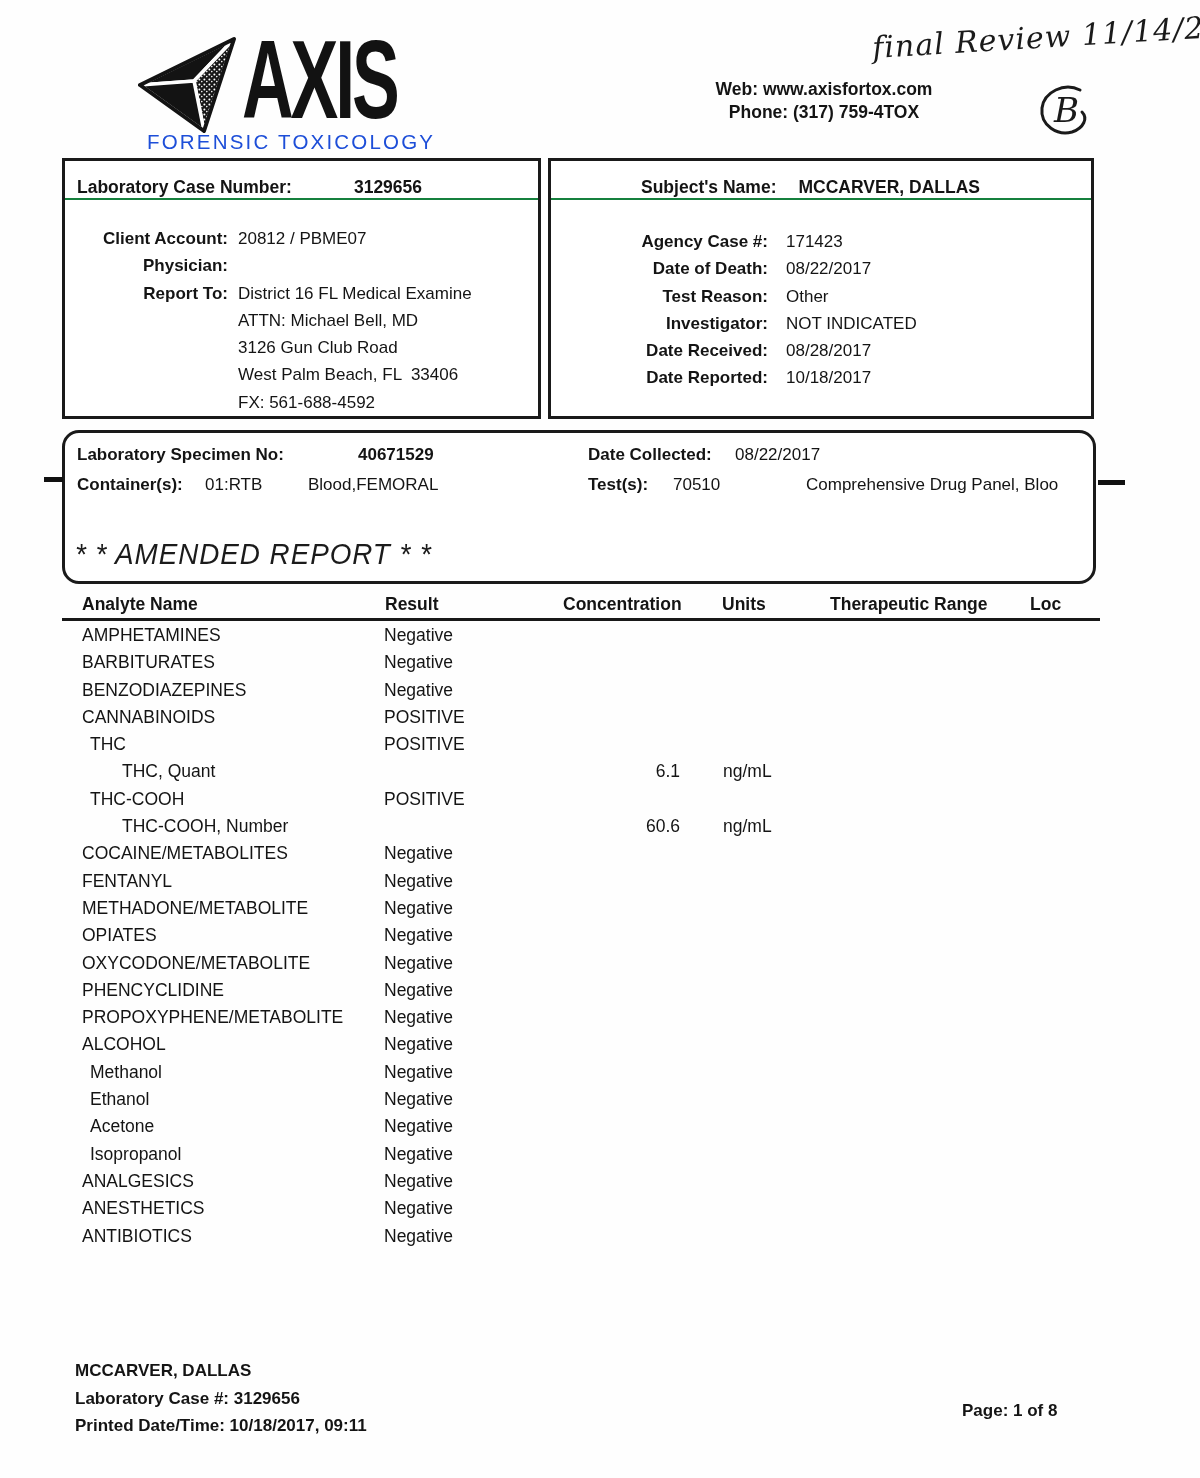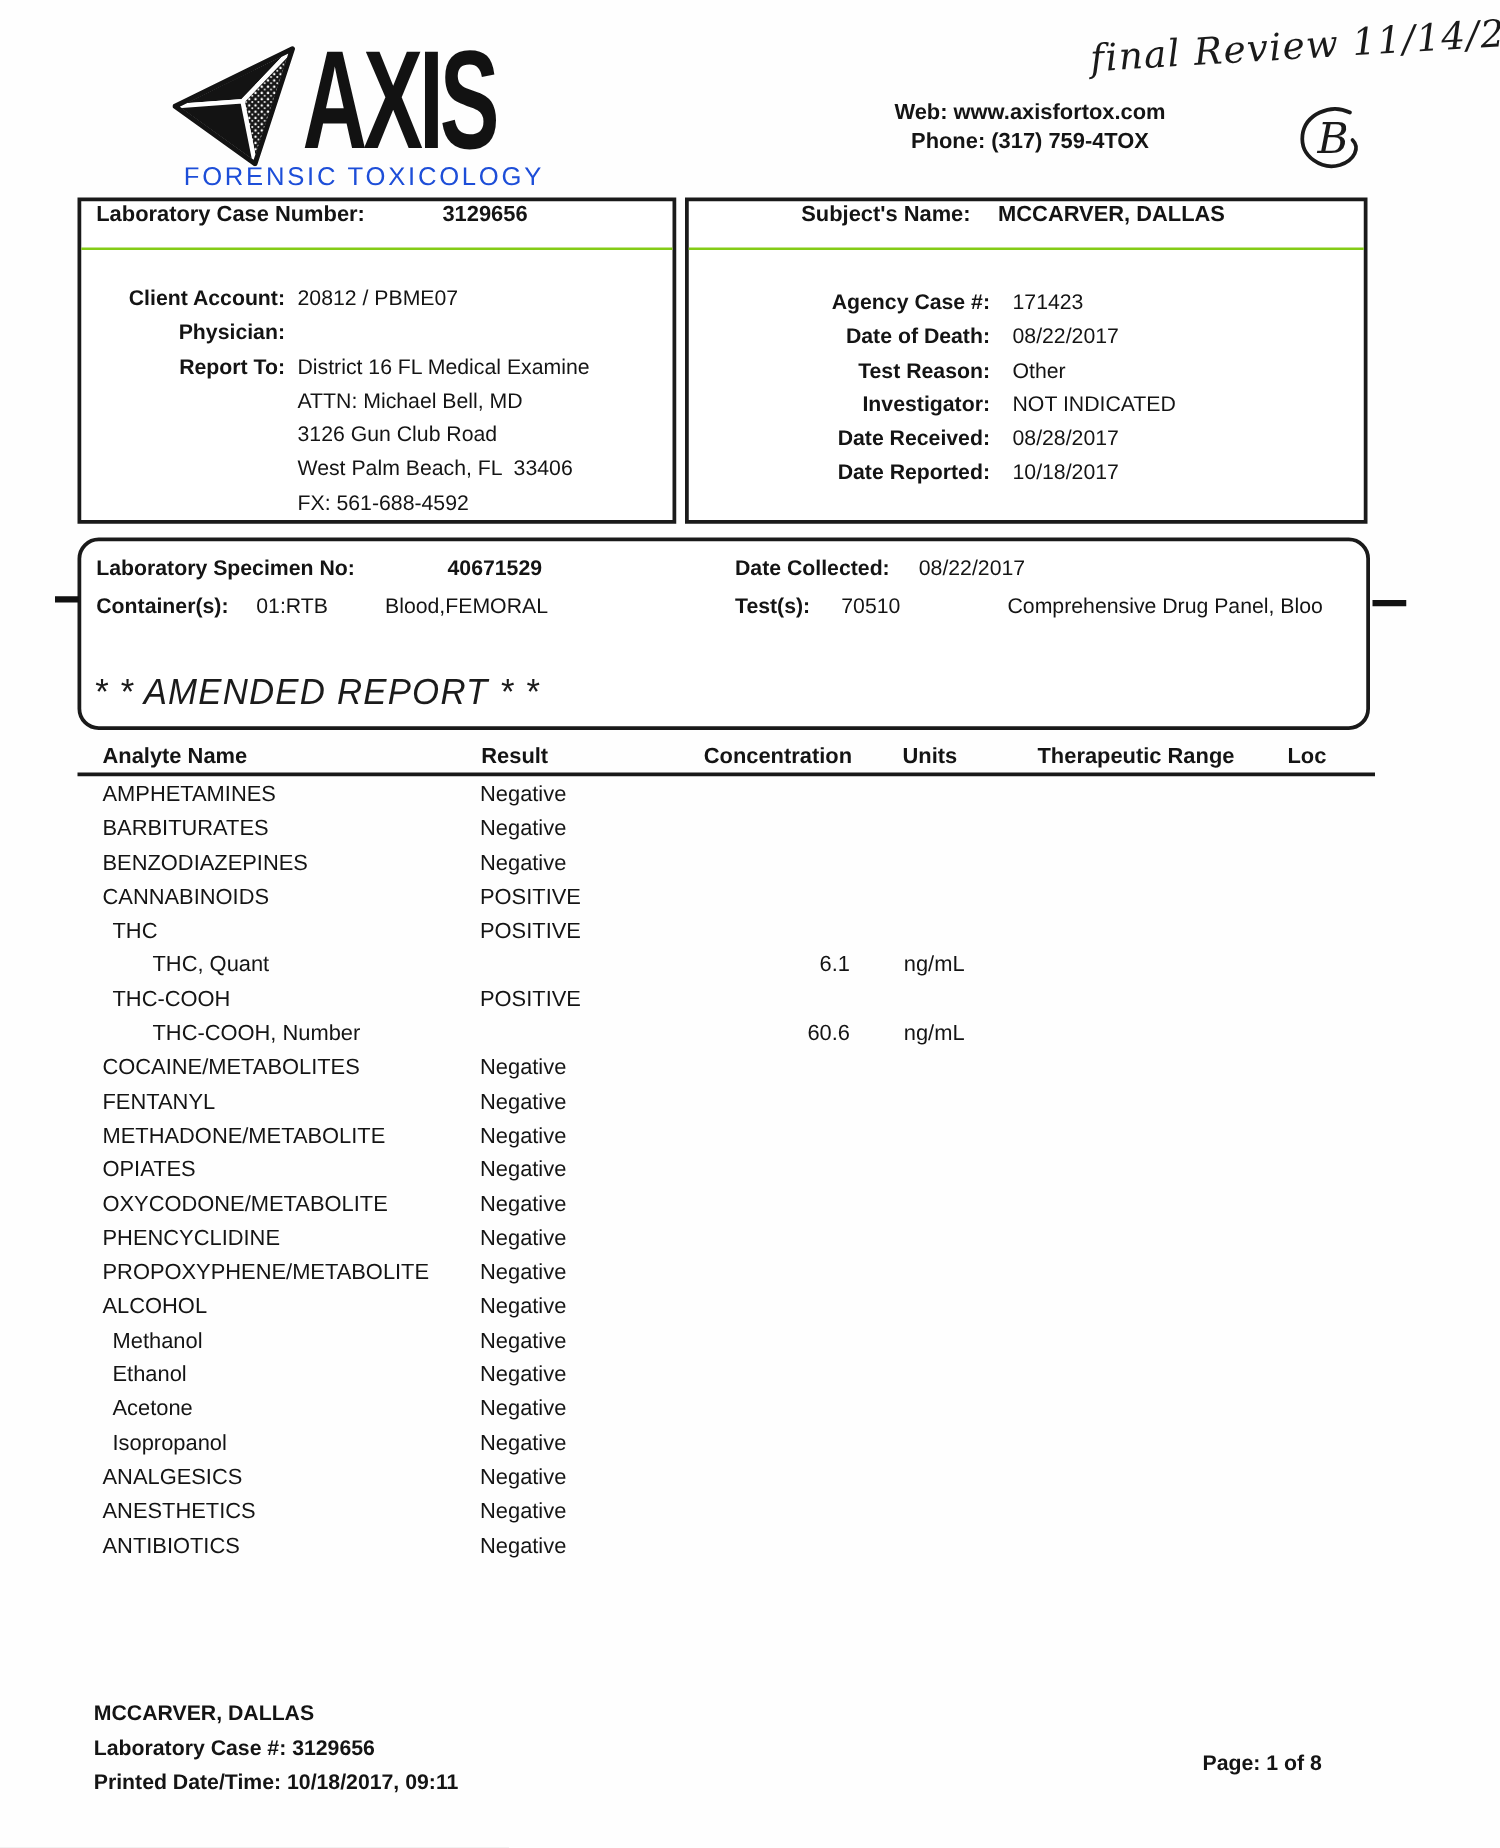--- a/index.html
+++ b/index.html
@@ -25,31 +25,31 @@
 
   
   .handwriting{
     left:872px;top:20px;width:330px;font-family:"DejaVu Serif",serif;font-style:italic;
     font-size:30px;color:#1a1a1a;transform:rotate(-3.5deg);letter-spacing:1px;white-space:nowrap;
   }
   .initials{left:1034px;top:80px;width:62px;height:58px;}
 
   
   .box{border:3px solid #1a1a1a;background:#fff;}
-  .box-header{border-bottom:2px solid #84cc16;height:37px;display:flex;align-items:flex-start;}
+  .box-header{border-bottom:2px solid #15803d;height:37px;display:flex;align-items:flex-end;}
   .box-header .hl{font-size:17.5px;font-weight:bold;}
   .case-box{left:62px;top:158px;width:473px;height:255px;}
   .subject-box{left:548px;top:158px;width:540px;height:255px;}
   .fields{margin-top:25px;}
   .frow{display:flex;}
   .frow .flabel{font-weight:bold;text-align:right;font-size:17px;line-height:27.3px;}
   .frow .fvalue{font-size:17px;line-height:27.3px;white-space:pre;}
   .case-box .flabel{width:163px;}
   .case-box .fvalue{margin-left:10px;}
-  .subject-box .flabel{width:217px;padding-left:24px;}
+  .subject-box .flabel{width:217px;}
   .subject-box .fvalue{margin-left:18px;text-align:right;}
 
   
   .specimen-box{left:62px;top:430px;width:1028px;height:148px;border-radius:17px;}
   .specimen-box .line{position:absolute;white-space:pre;font-size:17px;}
   .amended{
     position:absolute;left:10px;top:105px;font-style:italic;font-size:29px;
     letter-spacing:1px;color:#1b1b1b;transform:scaleX(.96);transform-origin:left;
   }
   .regmark{background:#111;height:5px;}

